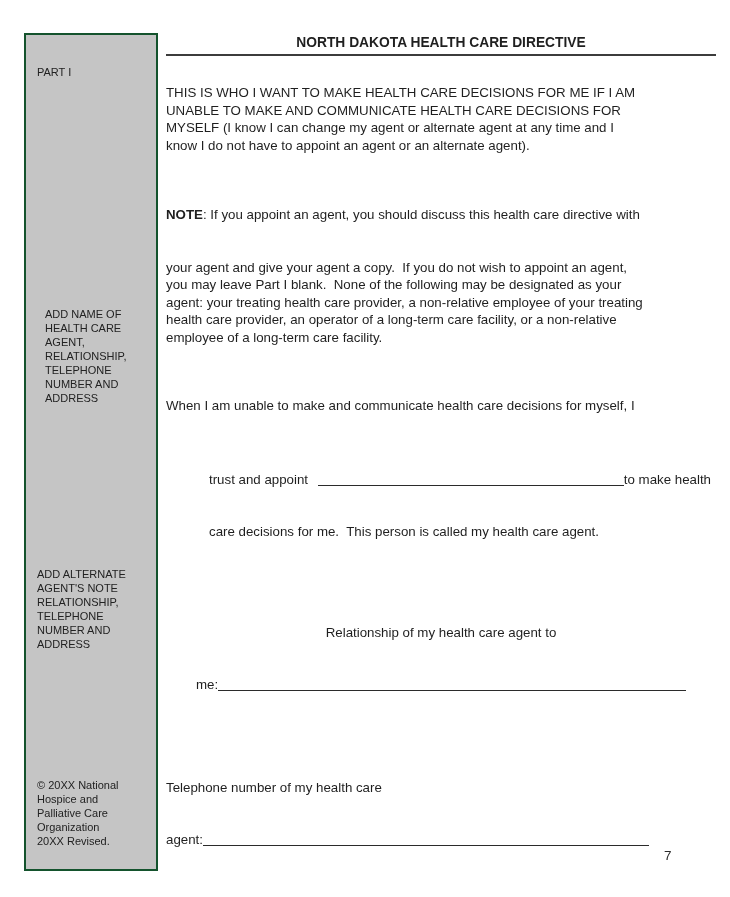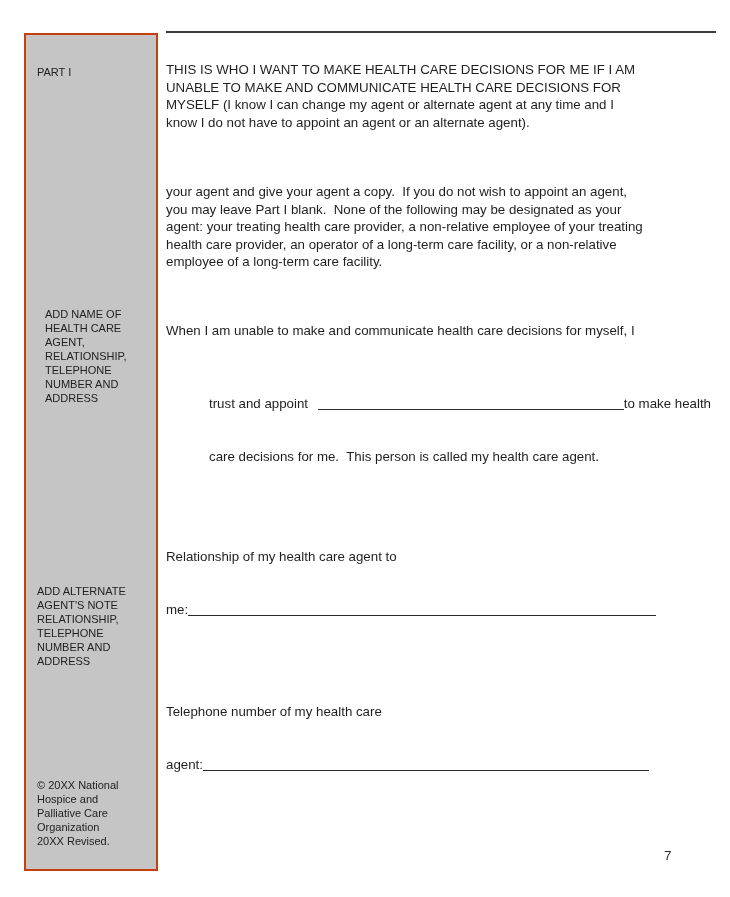--- a/index.html
+++ b/index.html
@@ -19,34 +19,34 @@
 
   
   .sidebar {
     position: absolute;
     left: 24px;
     top: 33px;
     width: 134px;
     height: 838px;
     box-sizing: border-box;
     background: #c5c5c5;
-    border: 2px solid #c2410c;
+    border: 2px solid #14532d;
   }
   .sb-label {
     position: absolute;
     left: 11px;
     right: 8px;
     font-size: 11px;
     line-height: 14px;
     color: #222222;
   }
   .sb-label div { white-space: pre-wrap; }
   .sb-part  { top: 30px; }
   .sb-agent { top: 272px; margin-left: 8px; }
-  .sb-alt   { top: 532px; margin-top: 17px; }
+  .sb-alt   { top: 532px; }
   .sb-copy  { top: 743px; }
 
   
   .content {
     position: absolute;
     left: 166px;
     top: 28px;
     width: 550px;
     font-size: 13.3px;
     line-height: 17.5px;
@@ -70,21 +70,21 @@
     font-size: 13.8px;
     font-weight: bold;
     text-align: center;
     line-height: 17px;
   }
 
   .para-intro   { margin-top: 28px; }
   .para-note    { margin-top: 17px; }
   .para-when    { margin-top: 16px; }
   .block-trust  { margin-top: 21px; margin-left: 43px; }
-  .field-1      { margin-top: 13px; }
+  .field-1      { margin-top: 13px; text-align: center; }
   .field-2      { margin-top: 15px; }
 
   .fill-line {
     display: inline-block;
     height: 14px;
     border-bottom: 1px solid #2b2b2b;
     vertical-align: -2px;
   }
   .w-trust   { width: 306px; margin-left: 6px; }
   .w-me1     { width: 468px; }
@@ -126,25 +126,27 @@
         <div>© 20XX National</div>
         <div>Hospice and</div>
         <div>Palliative Care</div>
         <div>Organization</div>
         <div>20XX Revised.</div>
       </div>
   </aside>
 
   <main class="content">
 
+    <h1 class="doc-title">NORTH DAKOTA HEALTH CARE DIRECTIVE</h1>
     <div class="title-rule"></div>
 
     <div class="para-intro"><div>THIS IS WHO I WANT TO MAKE HEALTH CARE DECISIONS FOR ME IF I AM</div><div>UNABLE TO MAKE AND COMMUNICATE HEALTH CARE DECISIONS FOR</div><div>MYSELF (I know I can change my agent or alternate agent at any time and I</div><div>know I do not have to appoint an agent or an alternate agent).</div></div>
 
     <div class="para-note">
+      <div><b>NOTE</b><span>: If you appoint an agent, you should discuss this health care directive with</span></div>
       <div><div>your agent and give your agent a copy.  If you do not wish to appoint an agent,</div><div>you may leave Part I blank.  None of the following may be designated as your</div><div>agent: your treating health care provider, a non-relative employee of your treating</div><div>health care provider, an operator of a long-term care facility, or a non-relative</div><div>employee of a long-term care facility.</div></div>
     </div>
 
     <div class="para-when">When I am unable to make and communicate health care decisions for myself, I</div>
 
     <div class="block-trust">
       <div><span>trust and appoint </span><span class="fill-line w-trust"></span><span>to make health</span></div>
       <div>care decisions for me.  This person is called my health care agent.</div>
     </div>
 

